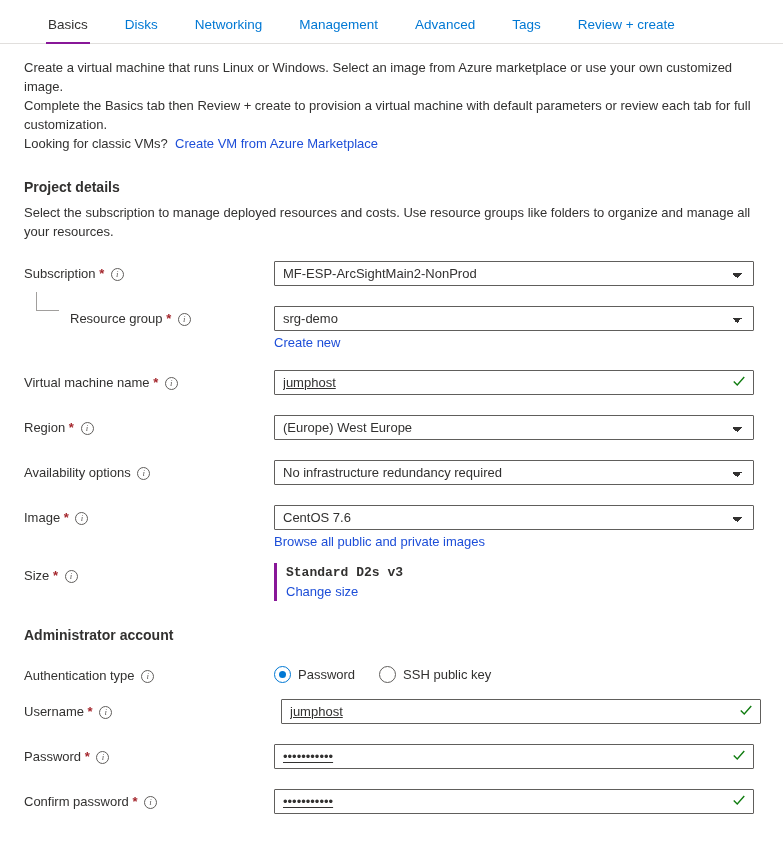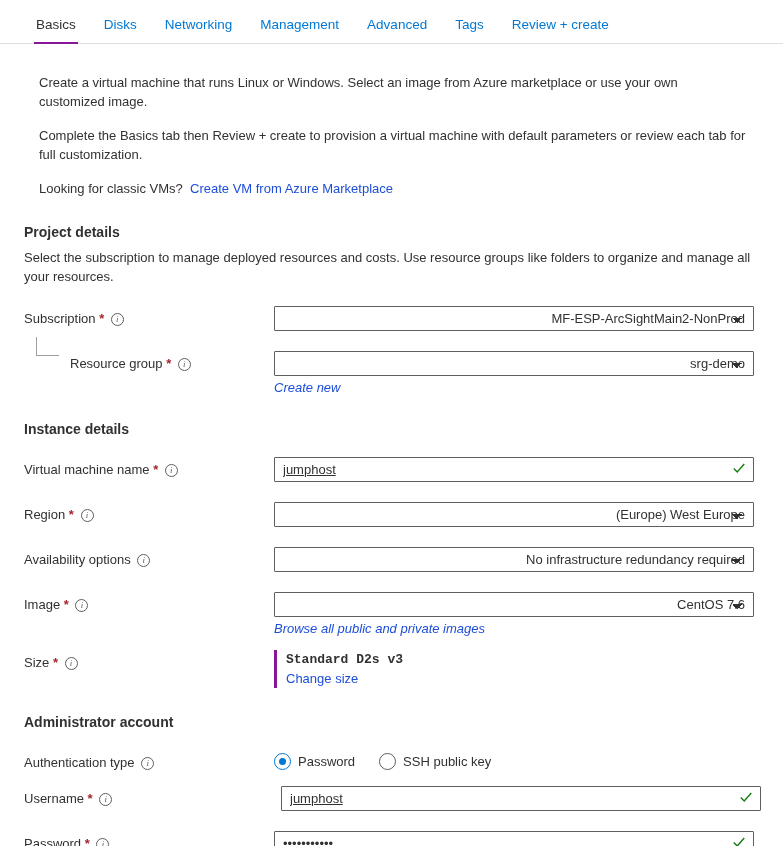--- a/index.html
+++ b/index.html
@@ -13,22 +13,22 @@
     overflow: hidden;
   }
   .page { position: relative; width: 783px; height: 846px; }
 
   
   .tabbar {
     display: flex;
     align-items: flex-end;
     height: 44px;
     border-bottom: 1px solid #e1dfdd;
-    padding-left: 22px;
-    gap: 0;
+    padding-left: 34px;
+    gap: 9px;
   }
   .tab {
     position: relative;
     padding: 0 14px 10px 14px;
     font-size: 13.5px;
     color: #0078d4;
     cursor: pointer;
     line-height: 16px;
     white-space: nowrap;
   }
@@ -38,21 +38,21 @@
     position: absolute;
     left: 12px; right: 12px; bottom: -1px;
     height: 2px;
     background: #881798;
   }
 
   
   .content { padding: 14px 22px 0 24px; }
 
   .intro { font-size: 13px; line-height: 19px; color: #323130; max-width: 740px; }
-  .intro p { margin: 15px; }
+  .intro p { margin: 0; }
   .link { color: #1d4ed8; cursor: pointer; text-decoration: none; }
 
   h3.section {
     font-size: 14px;
     font-weight: bold;
     color: #323130;
     margin: 26px 0 8px 0;
   }
   .section-desc { font-size: 13px; line-height: 19px; max-width: 740px; }
 
@@ -115,31 +115,30 @@
     -webkit-appearance: none;
     appearance: none;
     background-image:
       linear-gradient(45deg, transparent 50%, #323130 50%),
       linear-gradient(135deg, #323130 50%, transparent 50%);
     background-position:
       calc(100% - 16px) 11px,
       calc(100% - 11px) 11px;
     background-size: 5px 5px, 5px 5px;
     background-repeat: no-repeat;
-    text-align: right;
   }
   .valid-wrap { position: relative; }
   .valid-wrap input.ctl { padding-right: 26px; border-color: #605e5c; text-decoration: underline; }
   .check {
     position: absolute;
     right: 8px; top: 4px;
     width: 14px; height: 14px;
     pointer-events: none;
   }
-  .sub-link { margin-top: 4px; font-size: 13px; font-style: italic; }
+  .sub-link { margin-top: 4px; font-size: 13px; }
 
   
   .size-block {
     border-left: 3px solid #881798;
     padding-left: 9px;
     line-height: 19px;
   }
   .size-title { font-weight: bold; font-size: 13px; color: #323130; font-family: Liberation Mono, monospace; }
   .size-spec { font-size: 13px; color: #323130; }
 
@@ -216,21 +215,20 @@
       <div class="field">
         <select class="ctl">
           <option>srg-demo</option>
         </select>
         <div class="sub-link">
           <a class="link">Create new</a>
         </div>
       </div>
     </div>
 
-    <h3 class="section">Instance details</h3>
 
     <div class="row">
       <div class="label">
         <span>Virtual machine name</span>
         <span class="req">*</span>
         <span class="info">i</span>
       </div>
       <div class="field valid-wrap">
         <input class="ctl" type="text" value="jumphost" style="">
         <svg class="check" viewBox="0 0 16 16">

